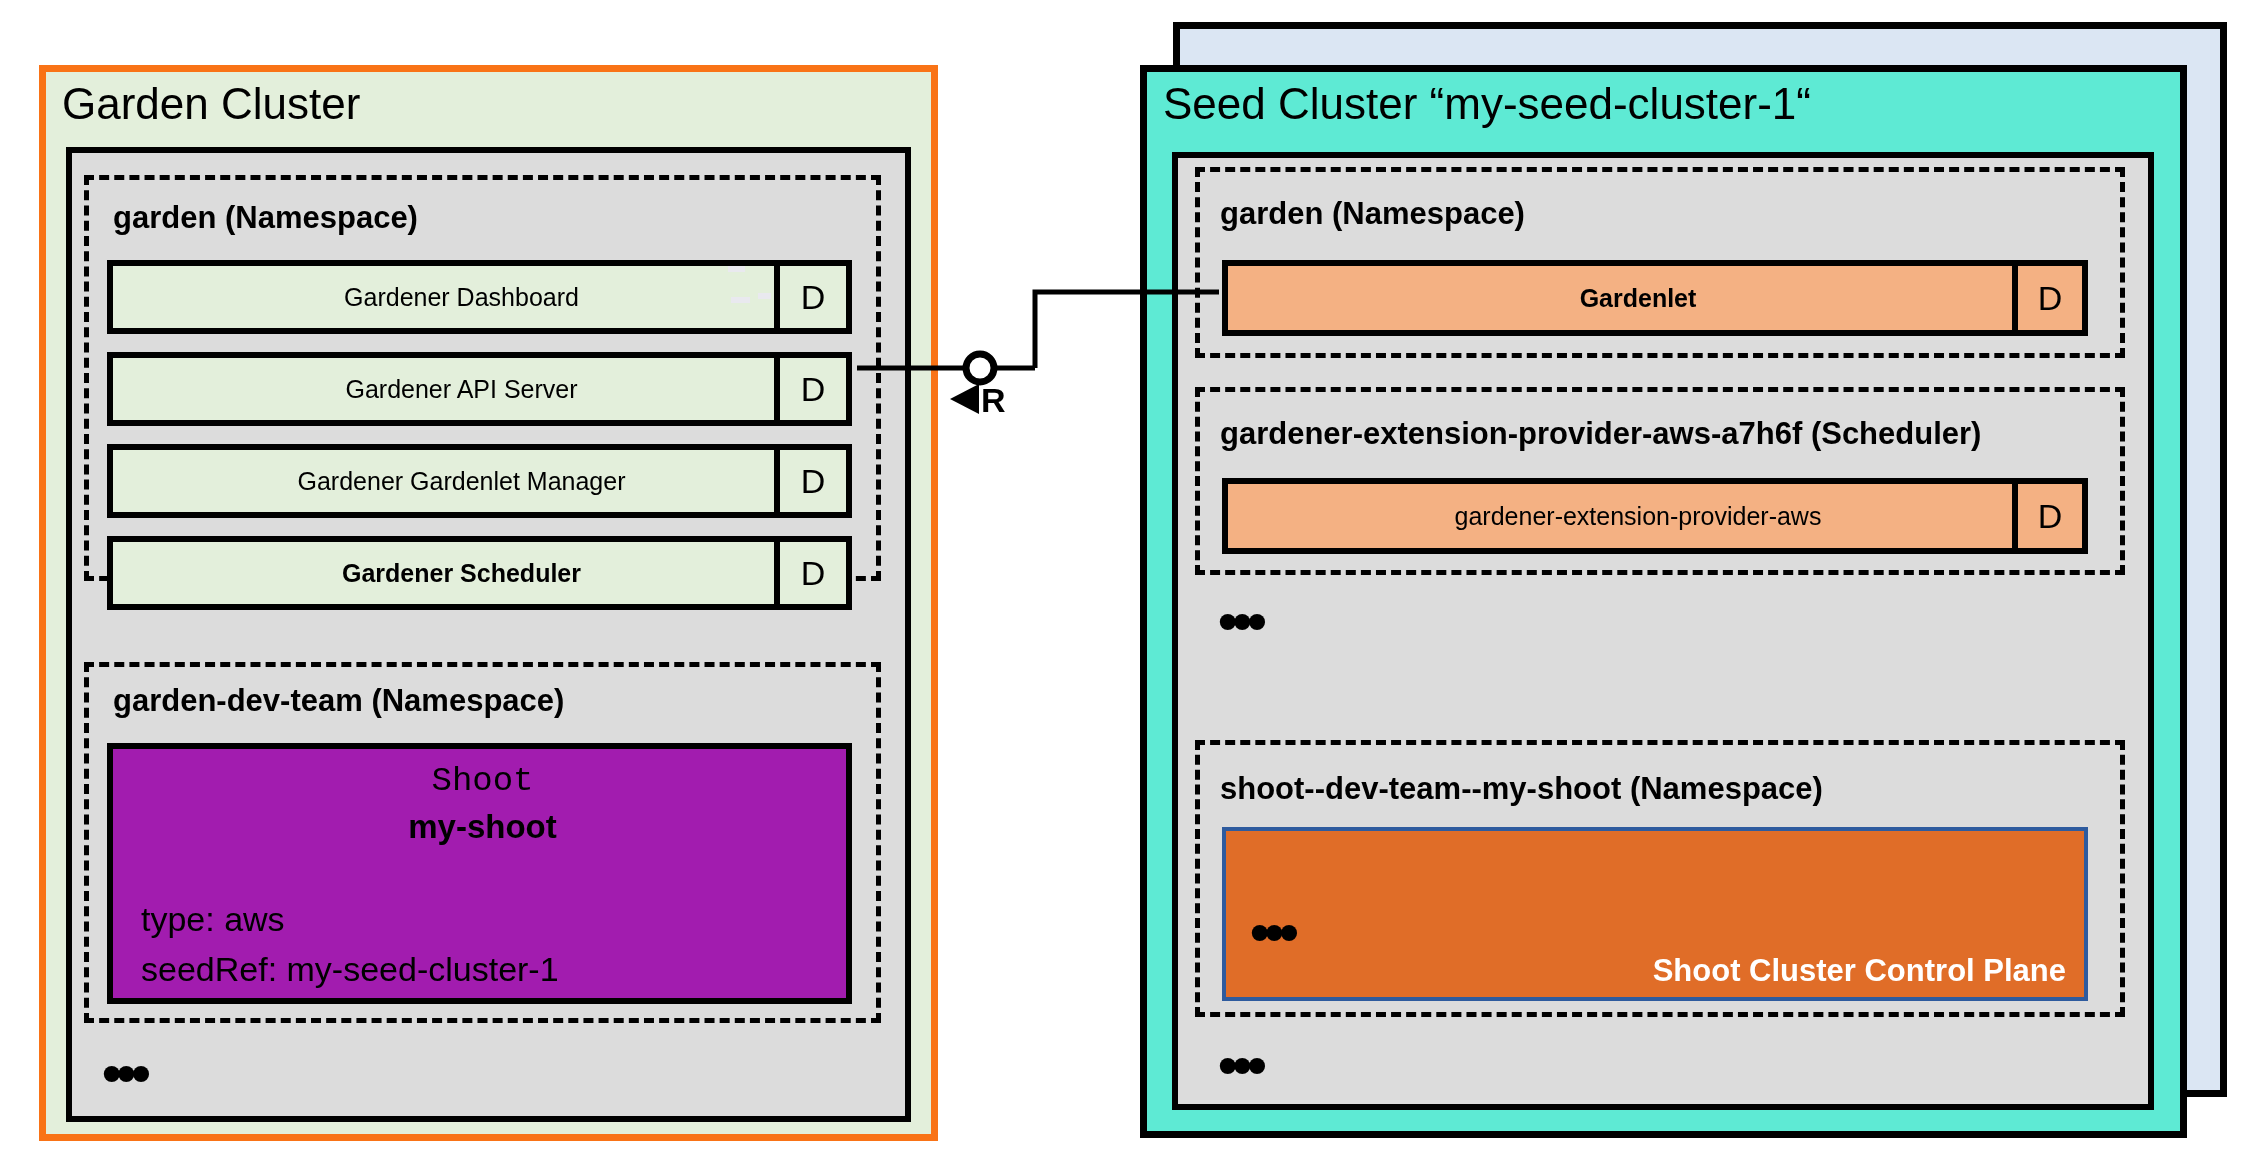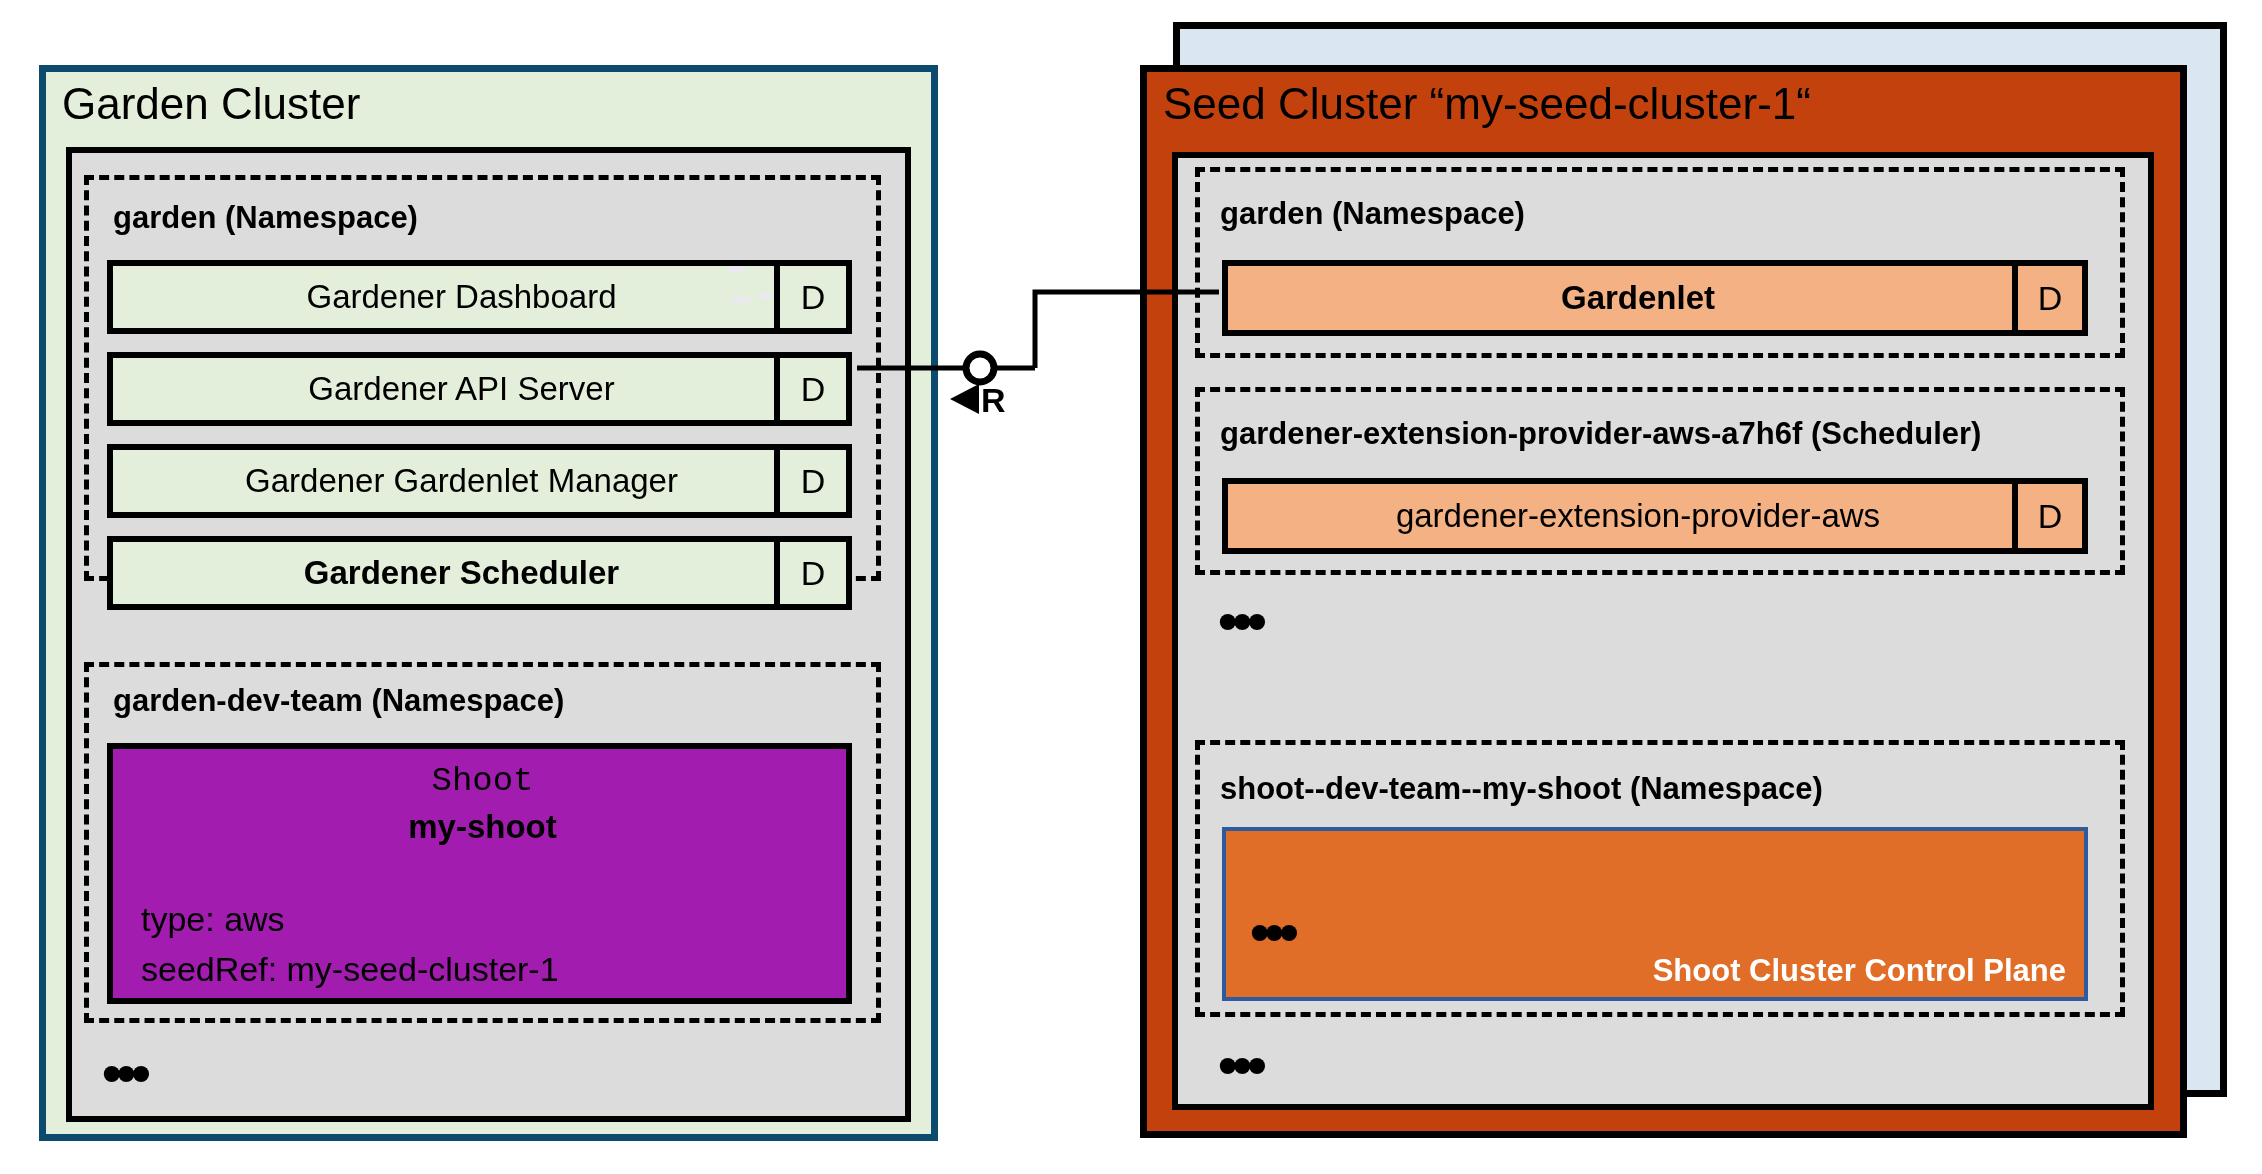--- a/index.html
+++ b/index.html
@@ -3,50 +3,50 @@
 <meta charset="utf-8">
 <style>
   html,body{margin:0;padding:0;background:#ffffff;}
   #page{
     position:relative;width:2262px;height:1174px;overflow:hidden;
     font-family:"Liberation Sans",sans-serif;color:#000;background:#fff;
   }
   .abs{position:absolute;box-sizing:border-box;}
 
   
-  .garden-cluster{left:39px;top:65px;width:899px;height:1076px;background:#e3efdb;border:7px solid #0c4a6e;}
+  .garden-cluster{left:39px;top:65px;width:899px;height:1076px;background:#e3efdb;border:7px solid #f97316;}
   .cluster-title{position:absolute;left:16px;top:8px;font-size:44px;line-height:1.1;white-space:nowrap;}
   .gray-panel{background:#dcdcdc;border:6px solid #000;}
   .gray-left{left:20px;top:75px;width:845px;height:975px;}
   .ns-box{position:absolute;box-sizing:border-box;border:5px dashed #000;}
   .ns-label{font-size:31px;font-weight:bold;white-space:nowrap;}
 
   .ns-garden-left{left:12px;top:22px;width:797px;height:406px;padding:20px 14px 0 14px;}
   .ns-garden-left .ns-label{padding-left:10px;margin-bottom:24px;}
   .ns-dev-left{left:12px;top:509px;width:797px;height:361px;padding:16px 14px 0 14px;}
   .ns-dev-left .ns-label{padding-left:10px;margin-bottom:24px;}
 
   .component-row{position:relative;display:flex;align-items:stretch;height:62px;margin:0 10px 18px 4px;
     background:#e3efdb;border:6px solid #000;}
   .component-row .comp-label{flex:1;display:flex;align-items:center;justify-content:center;
-    font-size:33px;white-space:nowrap;padding-left:36px;}
+    font-size:25px;white-space:nowrap;padding-left:36px;}
   .comp-label.bold{font-weight:bold;}
   .d-cell{width:66px;border-left:6px solid #000;display:flex;align-items:center;justify-content:center;font-size:34px;}
 
   .shoot-box{margin:0 10px 0 4px;height:261px;background:#a21caf;border:6px solid #000;
     box-sizing:border-box;padding:10px 22px 0 28px;}
   .shoot-kind{font-family:"Liberation Mono",monospace;font-size:34px;text-align:center;line-height:1.35;}
   .shoot-name{font-size:33px;font-weight:bold;text-align:center;line-height:1.35;}
   .shoot-spec{font-family:Liberation Sans, sans-serif;font-size:34px;text-align:left;line-height:1.45;margin-top:46px;white-space:pre;}
 
   .more-dots{font-size:56px;font-weight:bold;letter-spacing:-5px;line-height:30px;white-space:nowrap;}
 
   
   .seed-back{left:1173px;top:22px;width:1054px;height:1075px;background:#dbe6f3;border:7px solid #000;}
-  .seed-front{left:1140px;top:65px;width:1047px;height:1073px;background:#c2410c;border:7px solid #000;}
+  .seed-front{left:1140px;top:65px;width:1047px;height:1073px;background:#5eead4;border:7px solid #000;}
   .gray-right{left:25px;top:80px;width:982px;height:958px;}
 
   .ns-garden-right{left:17px;top:9px;width:930px;height:191px;padding:24px 20px 0 20px;}
   .ns-garden-right .ns-label{margin-bottom:28px;}
   .ns-ext-right{left:17px;top:229px;width:930px;height:188px;padding:24px 20px 0 20px;}
   .ns-ext-right .ns-label{margin-bottom:26px;}
   .ns-shoot-right{left:17px;top:582px;width:930px;height:277px;padding:26px 20px 0 20px;}
   .ns-shoot-right .ns-label{margin-bottom:20px;}
 
   .component-row.orange{background:#f4b183;height:64px;margin:0 12px 0 2px;}

